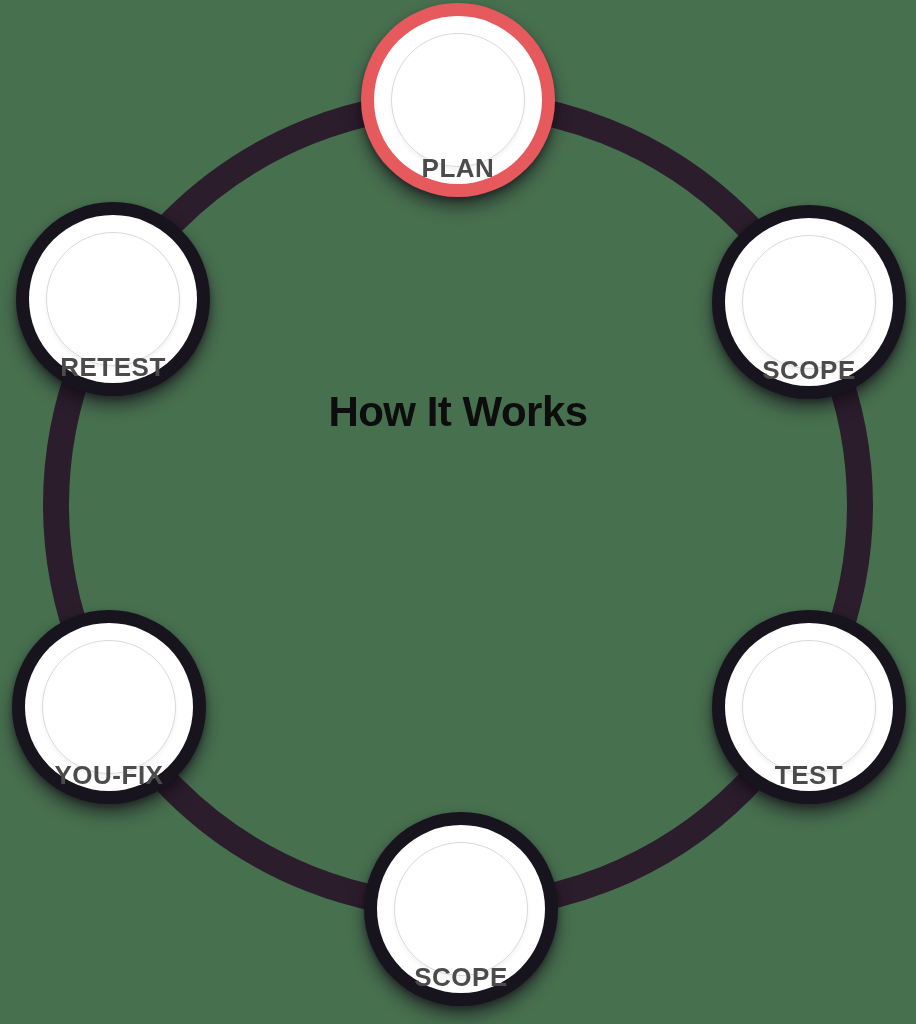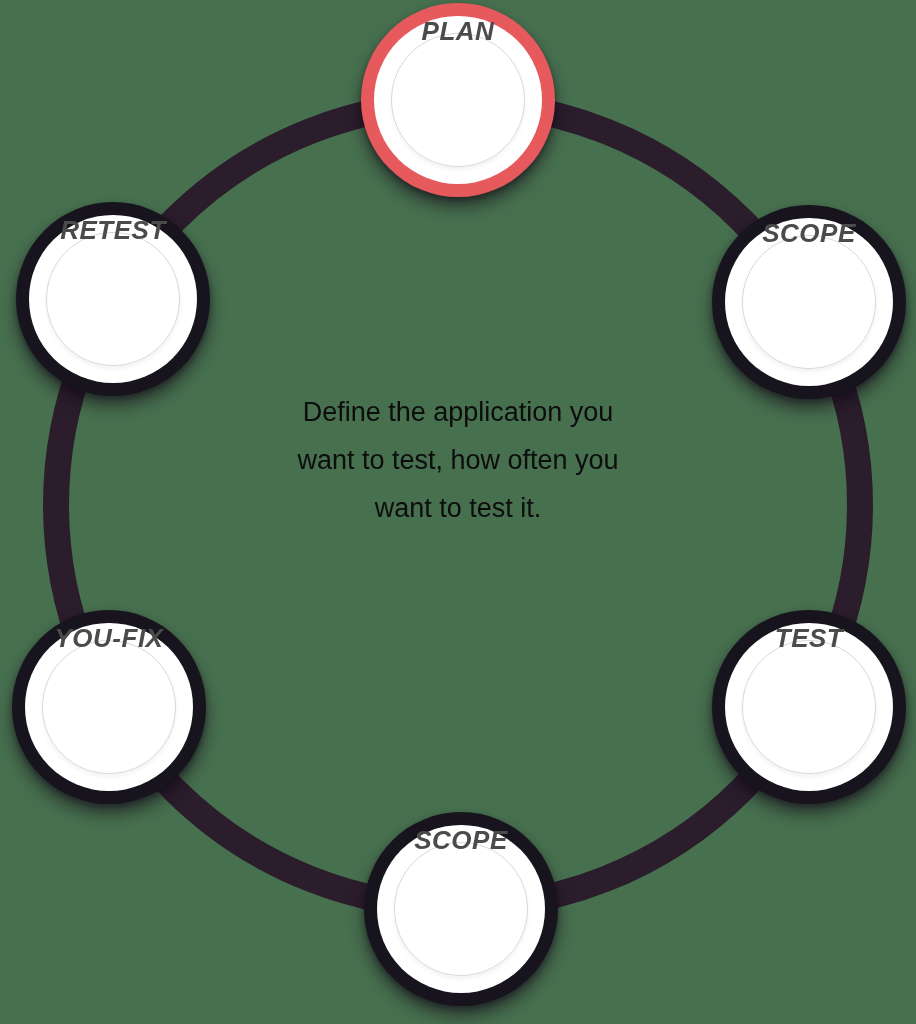--- a/index.html
+++ b/index.html
@@ -49,23 +49,22 @@
   .node--test   { left: 712px; top: 610px; }
   .node--report { left: 364px; top: 812px; }
   .node--youfix { left: 12px;  top: 610px; }
   .node--retest { left: 16px;  top: 202px; }
   .node-inner {
     position: absolute;
     inset: 13px;
     border-radius: 50%;
     background: var(--node-fill, #ffffff);
     display: flex;
-    align-items: flex-start;
+    align-items: flex-end;
     justify-content: center;
-    font-style: italic;
   }
   .node-inner::before {
     content: "";
     position: absolute;
     inset: 17px;
     border-radius: 50%;
     border: 1px solid var(--inner-circle-line, #d9d9d9);
     box-shadow: 0 3px 4px rgba(0,0,0,0.05);
   }
   .node-label {
@@ -135,20 +134,20 @@
     </div>
   </div>
 
   <div class="node node--youfix">
     <div class="node-inner">
       <span class="node-label">YOU-FIX</span>
     </div>
   </div>
 
   <div class="center-text">
+    <h2 class="center-title">How It Works</h2>
     <p class="center-desc">
-      <span>Define the application you</span><br>
-      <span>want to test, how often you</span><br>
-      <span>want to test it.</span>
+      <br>
+      <br>
     </p>
   </div>
 
 </div>
 
 </body></html>

